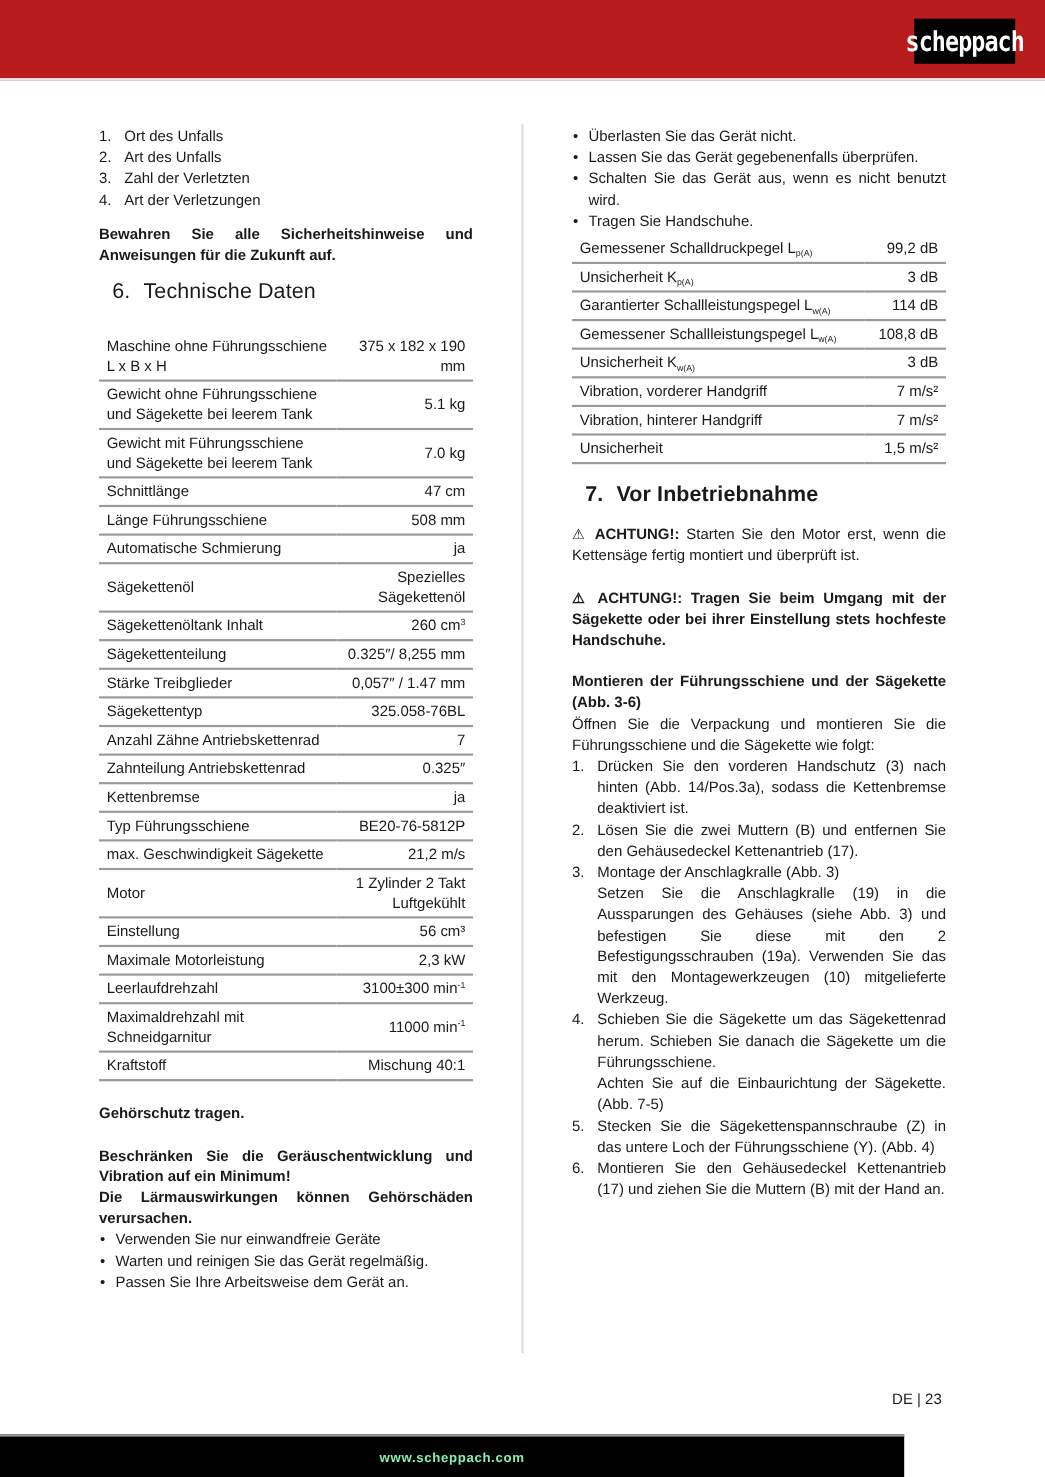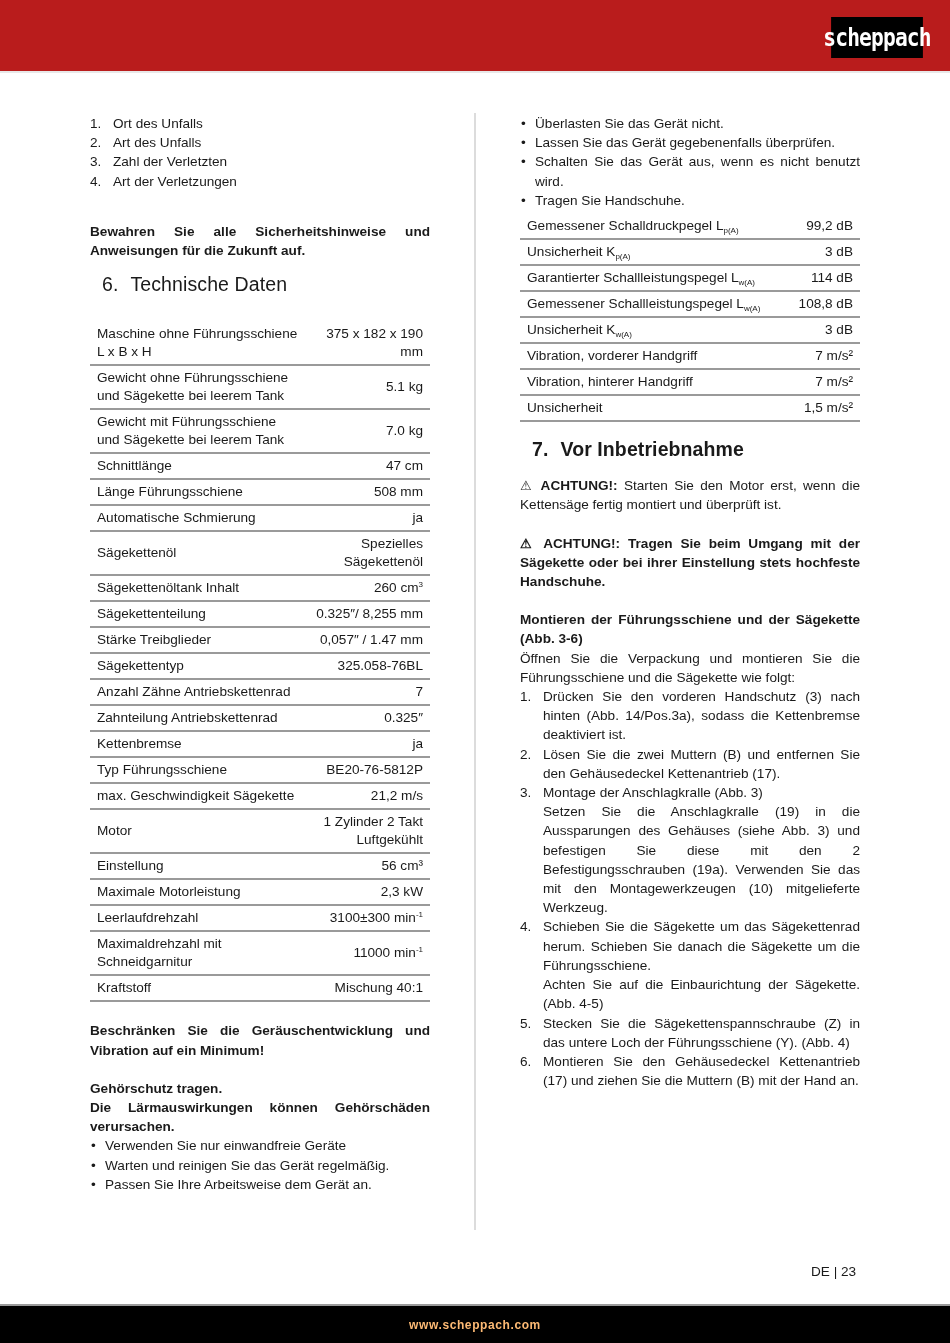--- a/index.html
+++ b/index.html
@@ -19,21 +19,21 @@
   h2 .hn { margin-right:12px; }
   table.spec { width:340px; border-collapse:collapse; font-size:13.6px; line-height:18px; }
   table.spec td { padding:3px 6px 3px 7px; border-bottom:2px solid #9a9a9a; vertical-align:middle; }
   table.spec td.val { text-align:right; padding-right:7px; }
   sup { font-size:8px; vertical-align:5px; line-height:0; }
   sub { font-size:8px; vertical-align:-3px; line-height:0; }
   .bullets { margin:0; padding:0; list-style:none; }
   .bullets li { display:flex; }
   .bullets .dot { width:14px; flex:none; padding-left:1px; }
   .warn-icon { font-size:13px; }
-  .footer { position:absolute; left:0; top:1304px; width:950px; height:39px; background:#000; color:#fdba74; text-align:center; font-size:12px; font-weight:bold; line-height:38px; letter-spacing:0.6px; border-top:2px solid #9a9a9a; box-sizing:border-box; }
+  .footer { position:absolute; left:0; top:1304px; width:822px; height:39px; background:#000; color:#86efac; text-align:center; font-size:12px; font-weight:bold; line-height:38px; letter-spacing:0.6px; border-top:2px solid #9a9a9a; box-sizing:border-box; }
   .pagenum { position:absolute; left:811px; top:1264px; font-size:13.6px; }
 </style>
 </head>
 <body>
 
 <div class="topbar">
   <div class="logo">scheppach</div>
 </div>
 
 <div class="divider"></div>
@@ -51,21 +51,21 @@
     <li>
         <span class="num">3.</span>
         <span>Zahl der Verletzten</span>
       </li>
     <li>
         <span class="num">4.</span>
         <span>Art der Verletzungen</span>
       </li>
   </ol>
 
-  <p class="bold-p" style="margin-top:31px;">Bewahren Sie alle Sicherheitshinweise und Anweisungen für die Zukunft auf.</p>
+  <p class="bold-p" style="margin-top:12px;">Bewahren Sie alle Sicherheitshinweise und Anweisungen für die Zukunft auf.</p>
 
   <h2 style="margin-top:15px;"><span class="hn">6.</span><span>Technische Daten</span></h2>
 
   <table class="spec" id="spec-table" style="margin-top:28px;">
       <tbody>
         <tr>
           <td><span>Maschine ohne Führungsschiene L x B x H</span></td>
           <td class="val"><span>375 x 182 x 190 mm</span></td>
         </tr>
         <tr>
@@ -148,22 +148,22 @@
           <td><span>Maximaldrehzahl mit Schneidgarnitur</span></td>
           <td class="val"><span>11000 min</span><sup>-1</sup></td>
         </tr>
         <tr>
           <td><span>Kraftstoff</span></td>
           <td class="val"><span>Mischung 40:1</span></td>
         </tr>
       </tbody>
     </table>
 
+  <p class="bold-p" style="margin-top:19px;">Gehörschutz tragen.</p>
   <p class="bold-p" style="margin-top:19px;">Beschränken Sie die Geräuschentwicklung und Vibration auf ein Minimum!</p>
-  <p class="bold-p" style="margin-top:19px;">Gehörschutz tragen.</p>
   <p class="bold-p">Die Lärmauswirkungen können Gehörschäden verursachen.</p>
   <ul class="bullets">
     <li>
         <span class="dot">•</span>
         <span>Verwenden Sie nur einwandfreie Geräte</span>
       </li>
     <li>
         <span class="dot">•</span>
         <span>Warten und reinigen Sie das Gerät regelmäßig.</span>
       </li>
@@ -253,21 +253,21 @@
         <span class="num">3.</span>
         <span class="just">
           <span style="display:block">Montage der Anschlagkralle (Abb. 3)</span>
           <span style="display:block">Setzen Sie die Anschlagkralle (19) in die Aussparungen des Gehäuses (siehe Abb. 3) und befestigen Sie diese mit den 2 Befestigungsschrauben (19a). Verwenden Sie das mit den Montagewerkzeugen (10) mitgelieferte Werkzeug.</span>
         </span>
       </li>
     <li>
         <span class="num">4.</span>
         <span class="just">
           <span style="display:block">Schieben Sie die Sägekette um das Sägekettenrad herum. Schieben Sie danach die Sägekette um die Führungsschiene.</span>
-          <span style="display:block">Achten Sie auf die Einbaurichtung der Sägekette. (Abb. 4-5)</span>
+          <span style="display:block">Achten Sie auf die Einbaurichtung der Sägekette. (Abb. 7-5)</span>
         </span>
       </li>
     <li>
         <span class="num">5.</span>
         <span class="just">Stecken Sie die Sägekettenspannschraube (Z) in das untere Loch der Führungsschiene (Y). (Abb. 4)</span>
       </li>
     <li>
         <span class="num">6.</span>
         <span class="just">Montieren Sie den Gehäusedeckel Kettenantrieb (17) und ziehen Sie die Muttern (B) mit der Hand an.</span>
       </li>

